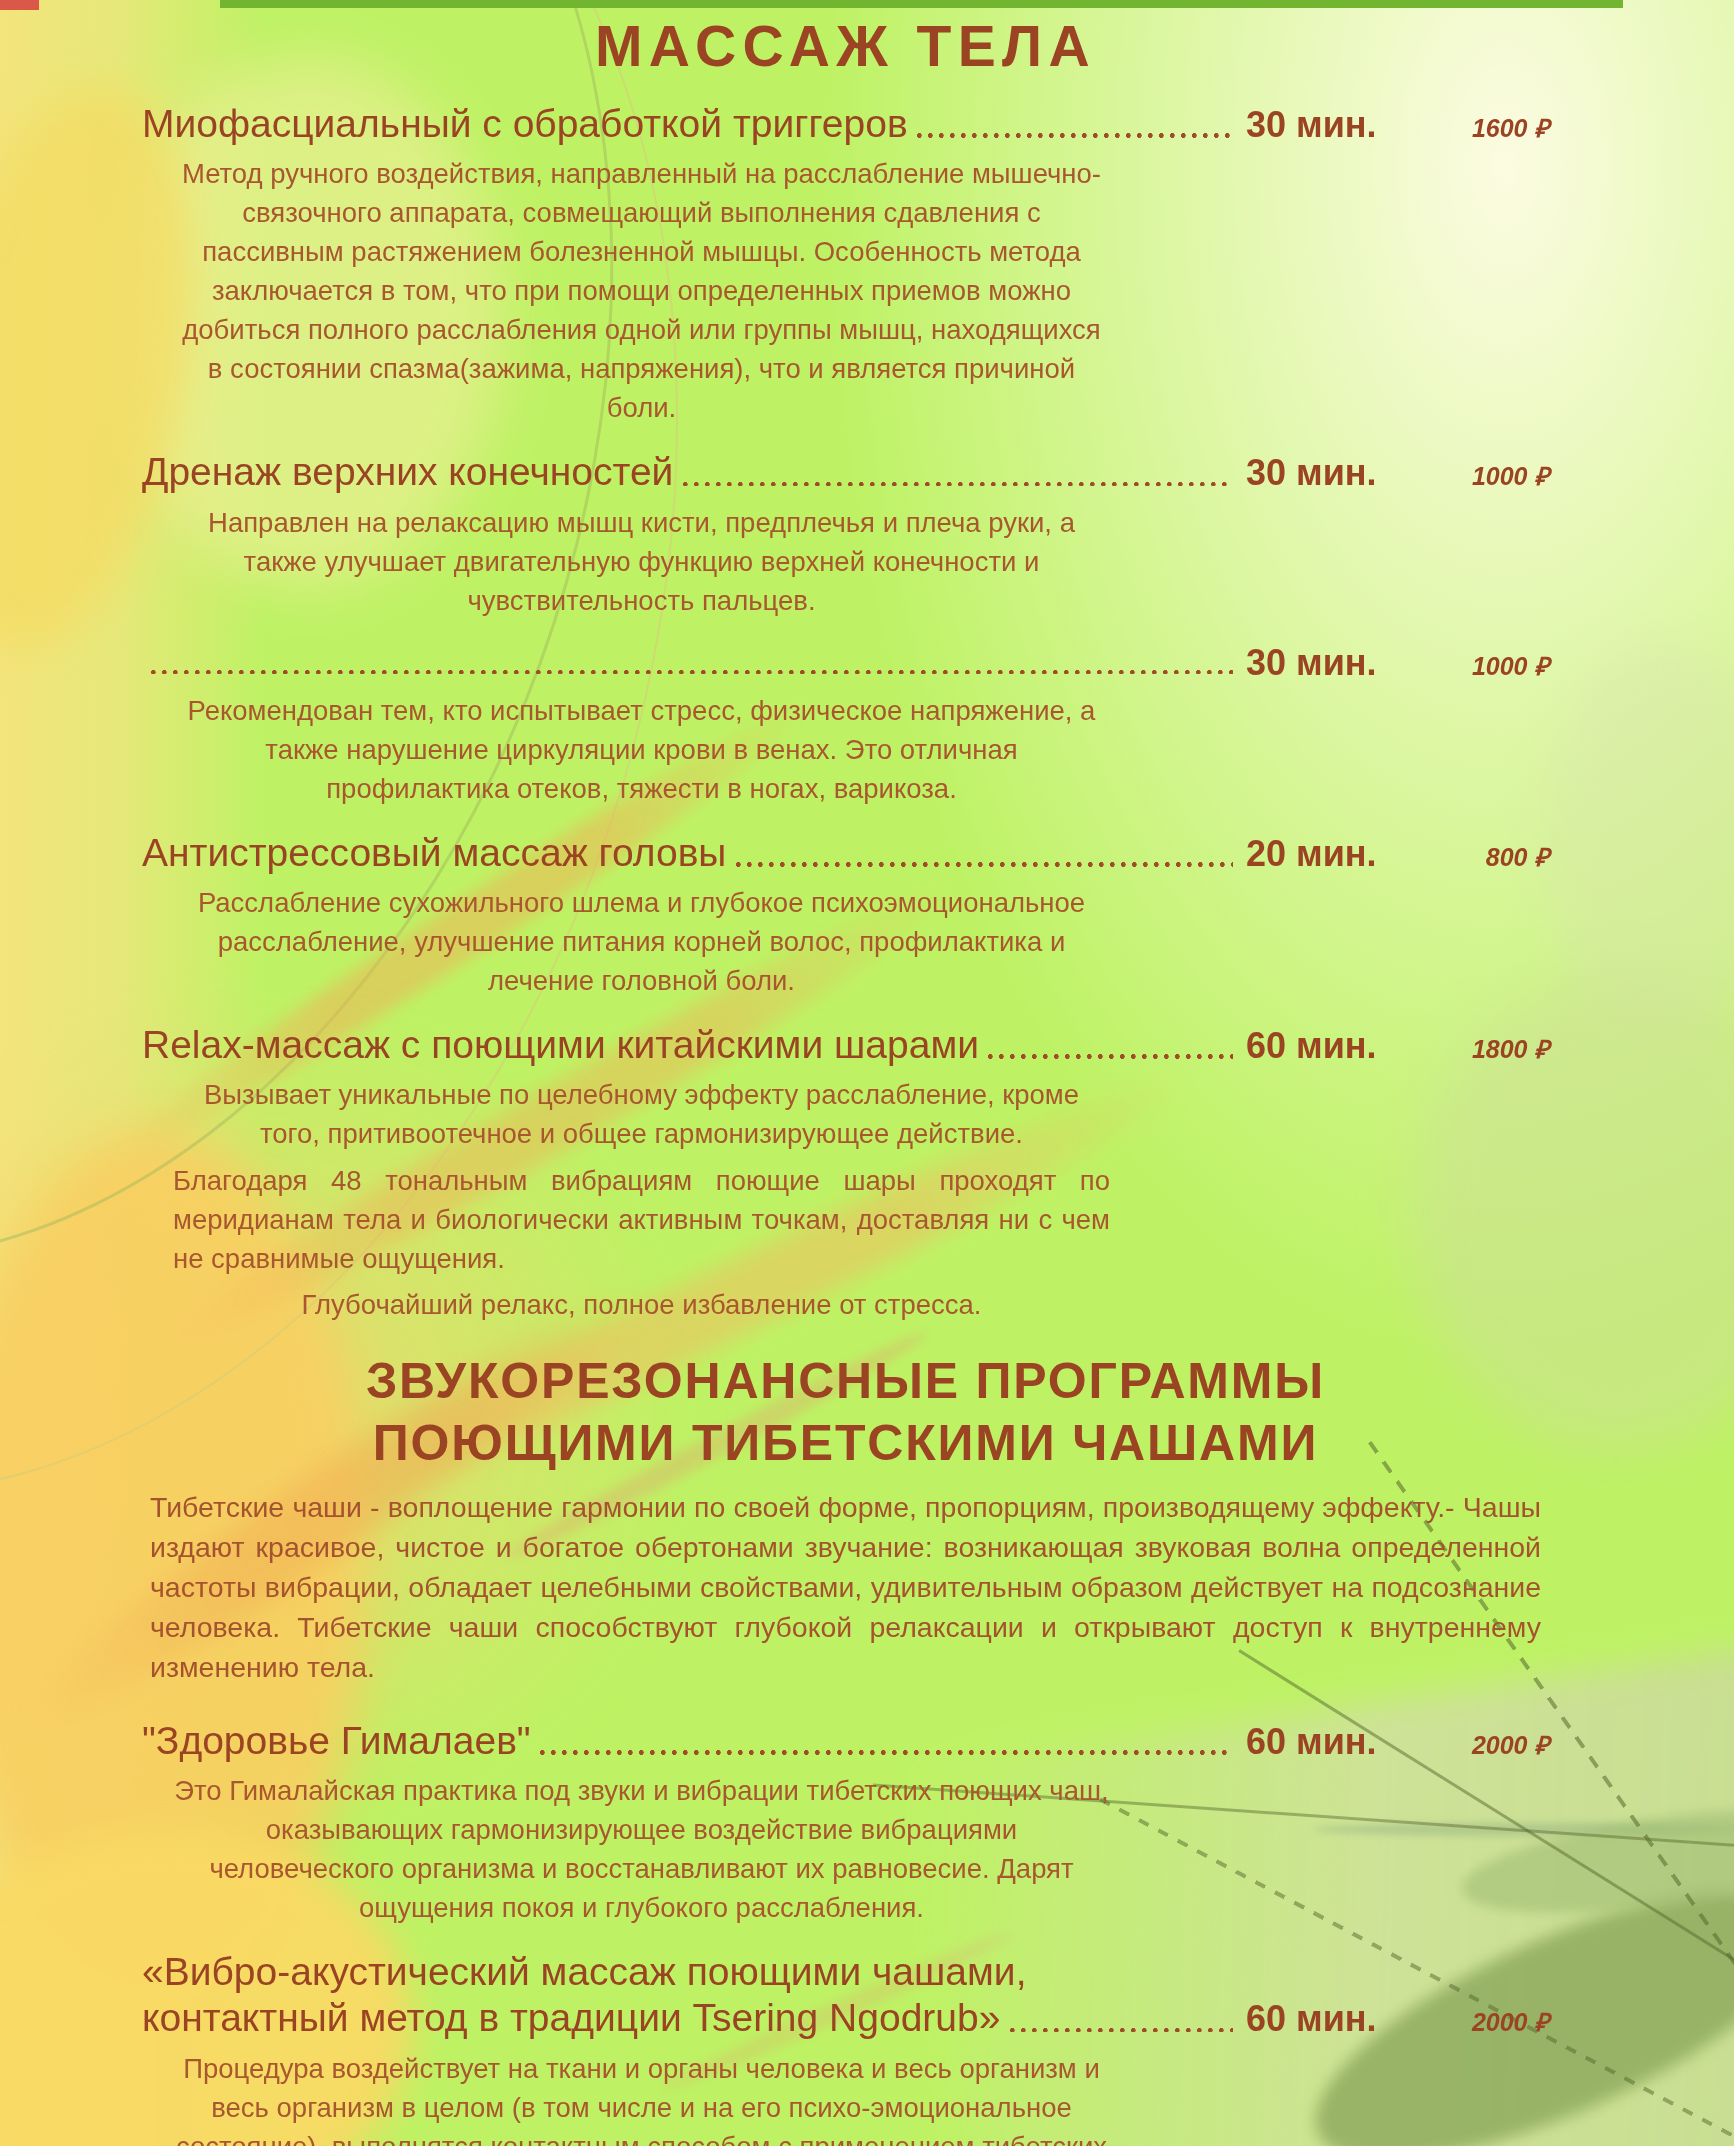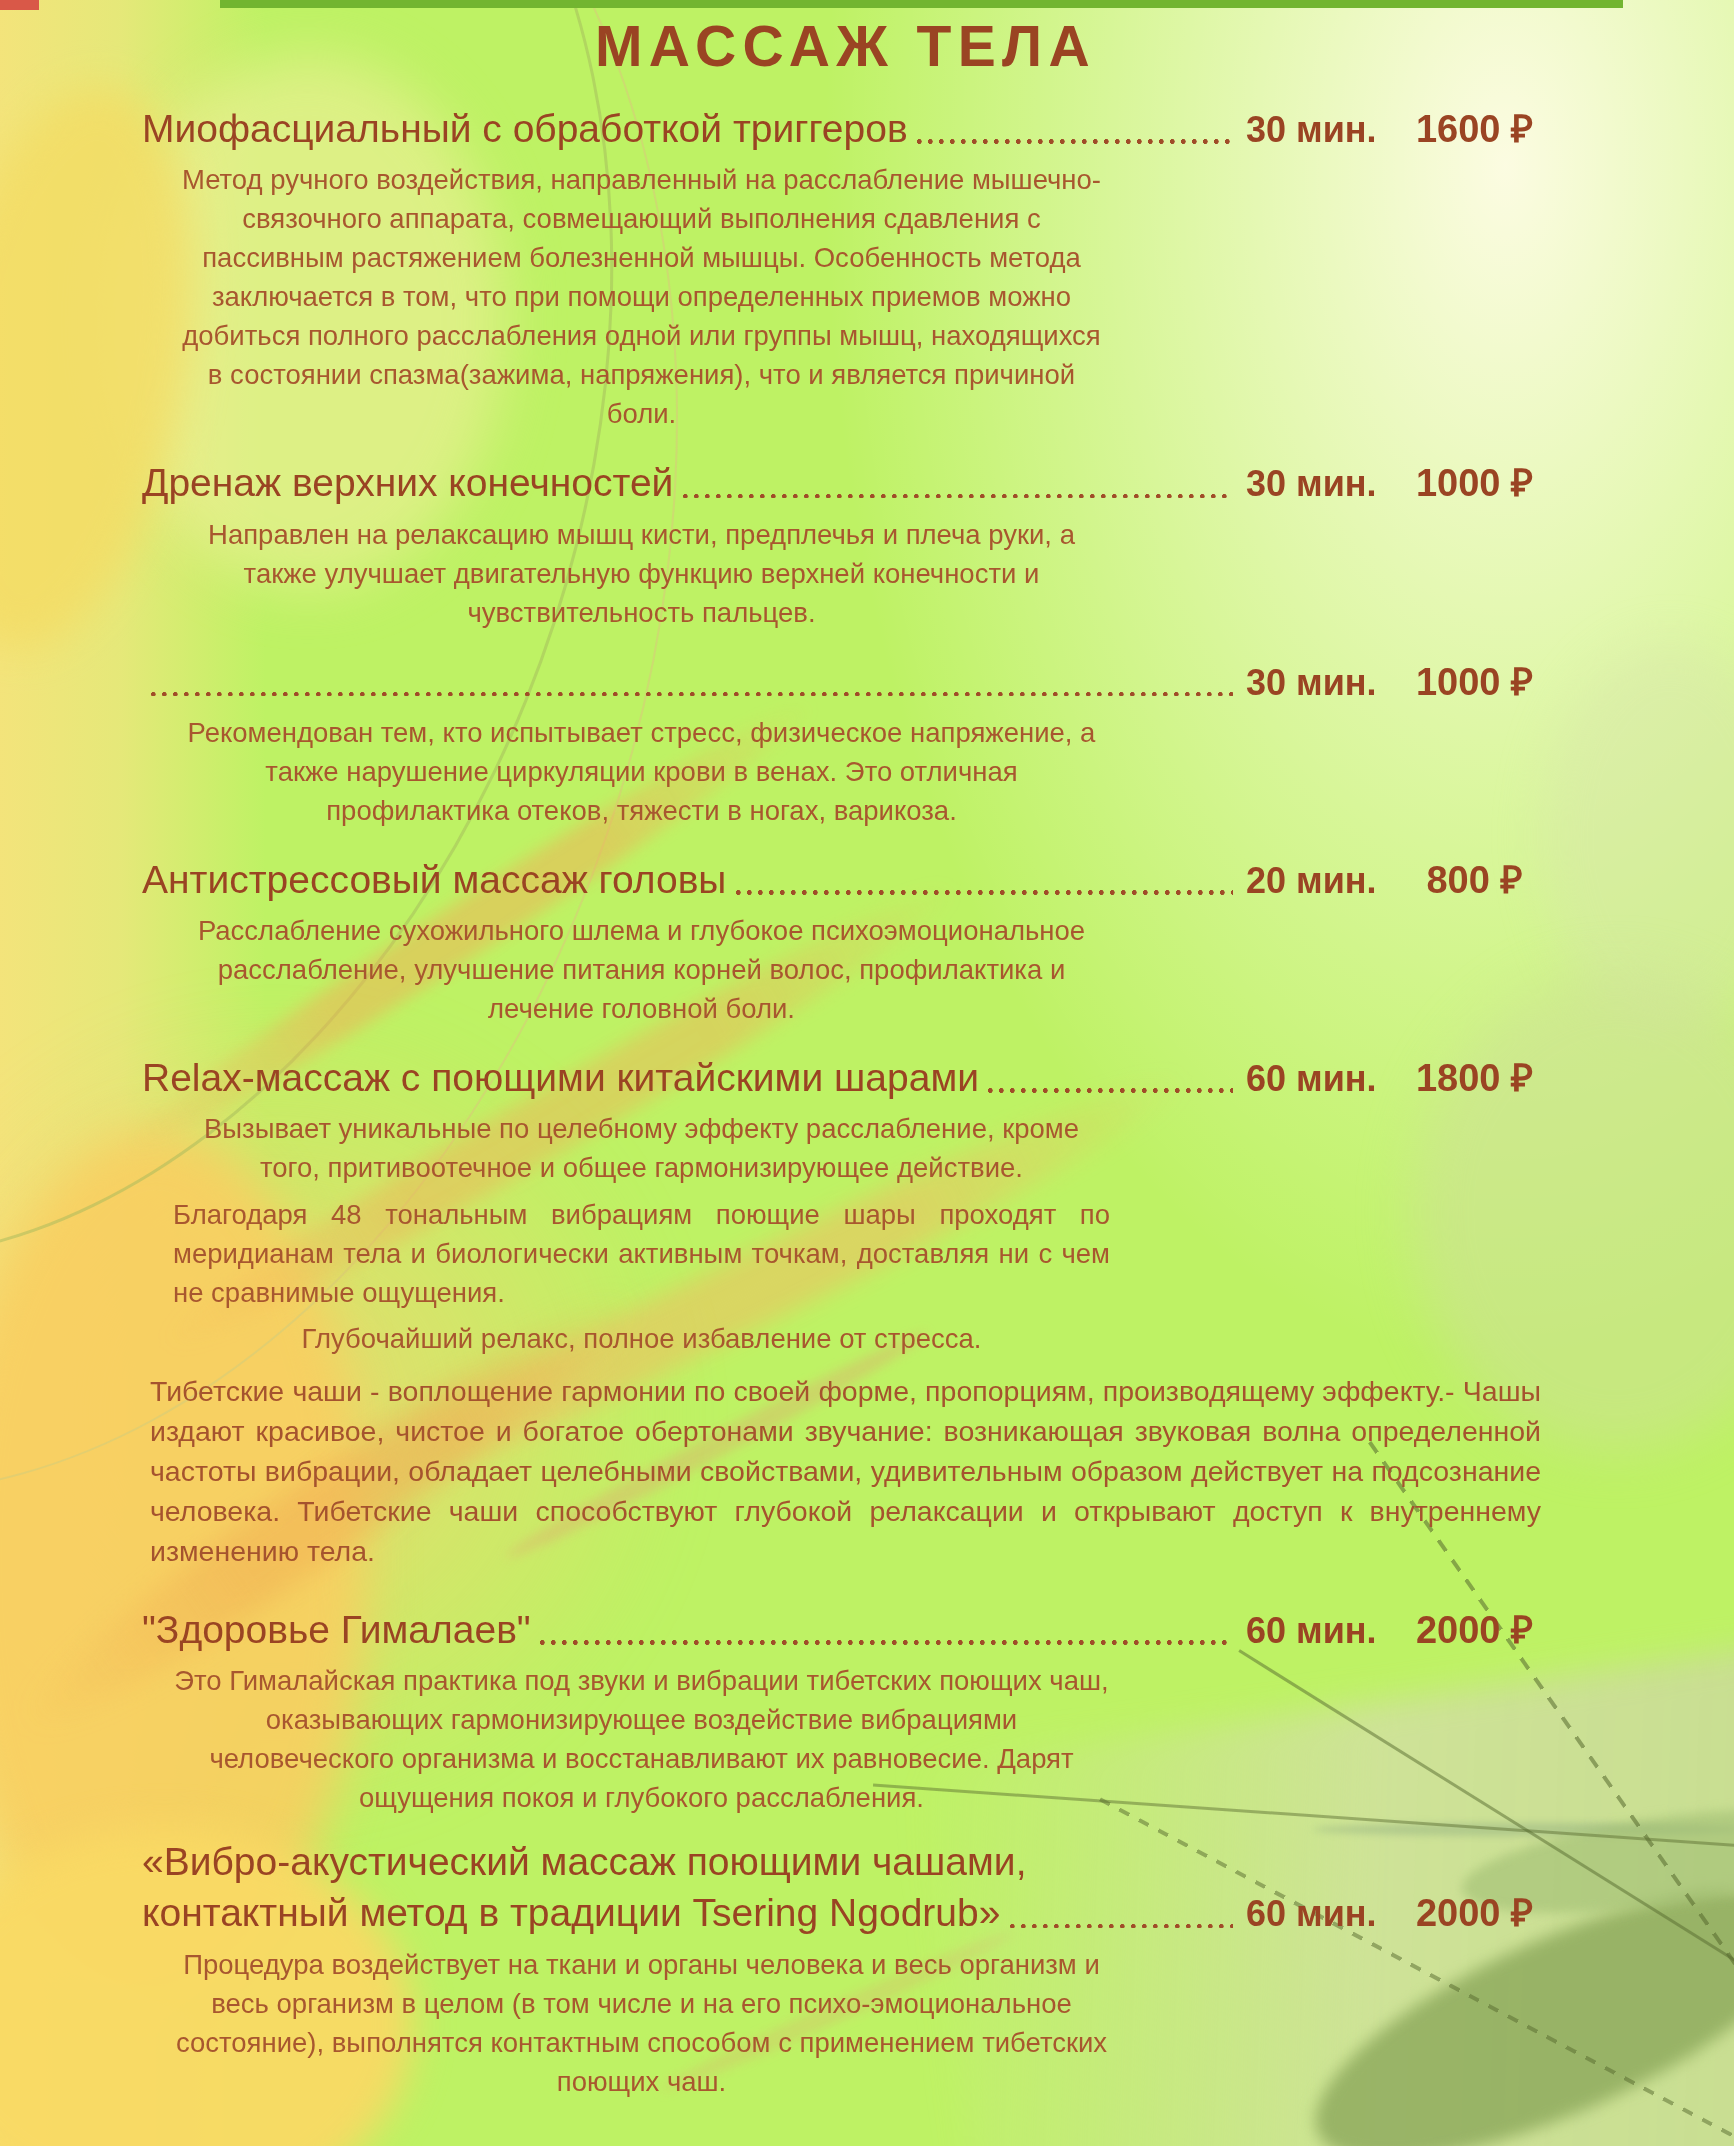--- a/index.html
+++ b/index.html
@@ -77,21 +77,21 @@
   .section-heading span{display:block;}
   .section-intro{font-size:28.5px;line-height:40px;text-align:justify;color:#a5532e;margin:13px 8px 0;}
   .item{margin-top:22px;}
   .sec-1 .item:first-of-type{margin-top:31px;}
   .row{display:flex;align-items:baseline;color:#9a4423;}
   .row .t{flex:0 0 auto;font-size:39px;line-height:46px;font-weight:400;white-space:pre;text-align:right;}
   .leader{flex:1 1 auto;align-self:flex-end;height:4.6px;margin:0 13px 9.2px 9.2px;
     background-image:radial-gradient(circle at 2.3px 2.3px,#a04c28 2.1px,rgba(0,0,0,0) 2.6px);
     background-size:11px 4.6px;background-repeat:repeat-x;background-position:left bottom;}
   .dur{flex:0 0 154px;font-size:36px;font-weight:600;}
-  .price{flex:0 0 149px;text-align:center;font-size:38px;font-weight:800;}
+  .price{flex:0 0 149px;text-align:right;font-size:25px;font-weight:800;font-style:italic;}
   .desc{margin:7.3px 0 0 31px;max-width:937px;font-size:27.5px;line-height:39px;color:#a8572f;text-align:center;}
   .desc.just{text-align:justify;}
 </style>
 </head>
 <body>
 
 <div class="page">
   <div class="bg">
     <div class="pale-tr"></div>
     <div class="y-band"></div>
@@ -168,20 +168,24 @@
     <span class="leader"></span>
     <span class="dur">60 мин.</span>
     <span class="price">1800 ₽</span>
   </div>
           <p class="desc">Вызывает уникальные по целебному эффекту расслабление, кроме того, притивоотечное и общее гармонизирующее действие.</p>
           <p class="desc just">Благодаря 48 тональным вибрациям поющие шары проходят по меридианам тела и биологически активным точкам, доставляя ни с чем не сравнимые ощущения.</p>
           <p class="desc">Глубочайший релакс, полное избавление от стресса.</p>
         </div>
       </section>
       <section class="menu-section sec-1">
+    <h2 class="section-heading">
+          <span>ЗВУКОРЕЗОНАНСНЫЕ ПРОГРАММЫ</span>
+          <span>ПОЮЩИМИ ТИБЕТСКИМИ ЧАШАМИ</span>
+        </h2>
   <p class="section-intro">Тибетские чаши - воплощение гармонии по своей форме, пропорциям, производящему эффекту.- Чашы издают красивое, чистое и богатое обертонами звучание: возникающая звуковая волна определенной частоты вибрации, обладает целебными свойствами, удивительным образом действует на подсознание человека. Тибетские чаши способствуют глубокой релаксации и открывают доступ к внутреннему изменению тела.</p>
         <div class="item">
           <div class="row">
     <span class="t">"Здоровье Гималаев"</span>
     <span class="leader"></span>
     <span class="dur">60 мин.</span>
     <span class="price">2000 ₽</span>
   </div>
           <p class="desc">Это Гималайская практика под звуки и вибрации тибетских поющих чаш, оказывающих гармонизирующее воздействие вибрациями человеческого организма и восстанавливают их равновесие. Дарят ощущения покоя и глубокого расслабления.</p>
         </div>

